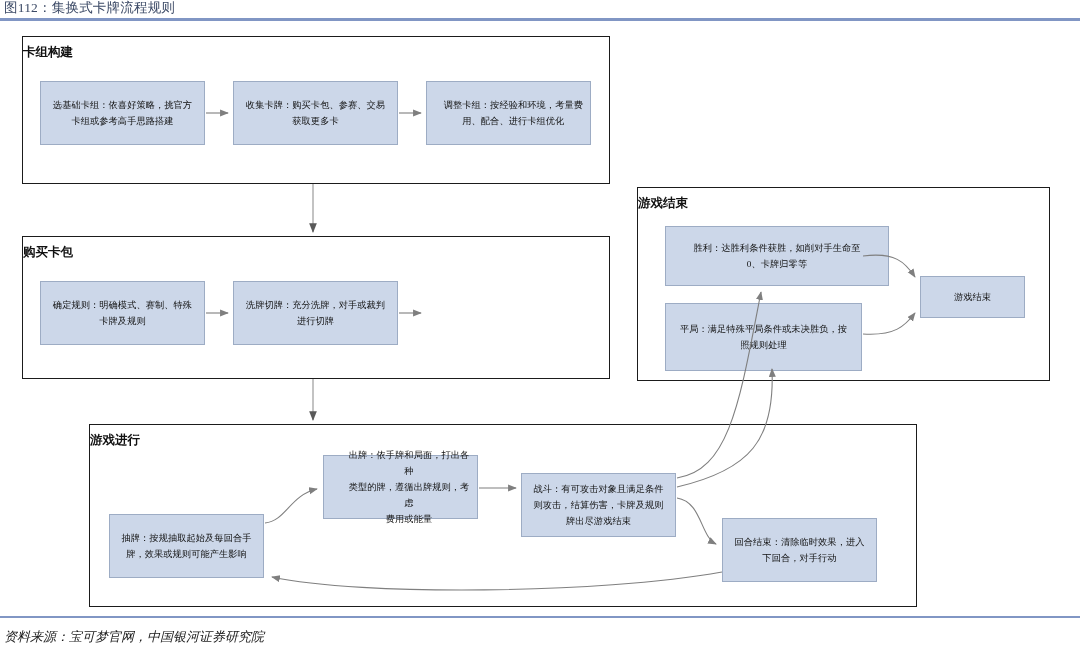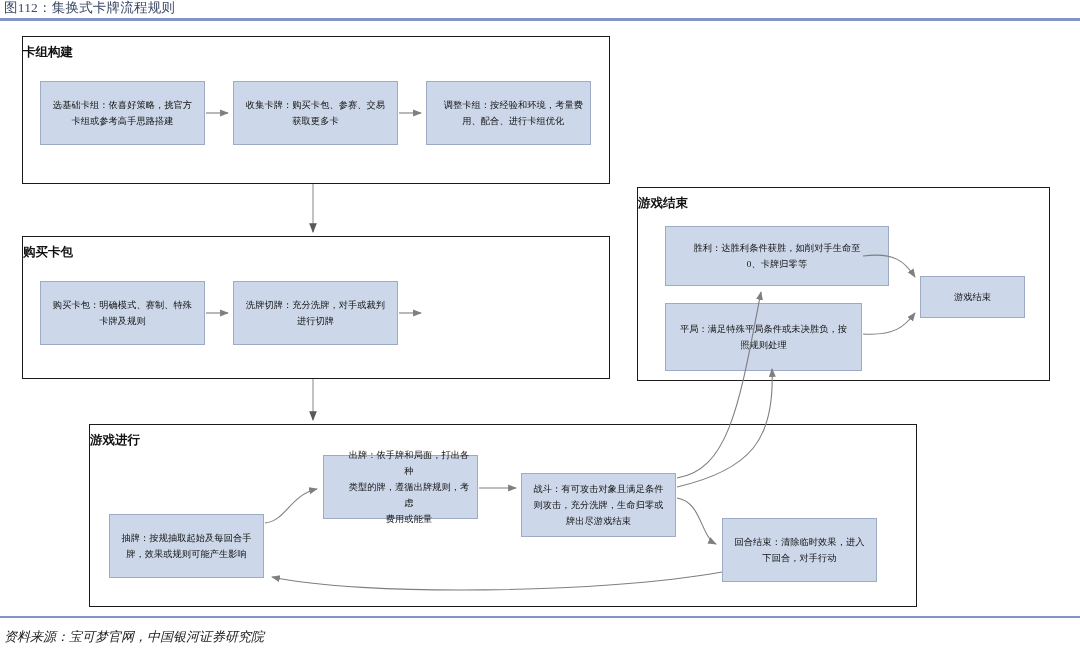--- a/index.html
+++ b/index.html
@@ -112,21 +112,21 @@
       <span>调整卡组：按经验和环境，考量费</span>
       <span>用、配合、进行卡组优化</span>
     </span>
   </div>
 
   <div class="group" style="left:22px; top:236px; width:588px; height:143px;">
     <div class="group-title">购买卡包</div>
   </div>
   <div class="node" style="left:40px; top:281px; width:165px; height:64px;">
     <span>
-      <span>购买卡包：明确模式、赛制、特殊</span>
+      <span>确定规则：明确模式、赛制、特殊</span>
       <span>卡牌及规则</span>
     </span>
   </div>
   <div class="node" style="left:233px; top:281px; width:165px; height:64px;">
     <span>
       <span>洗牌切牌：充分洗牌，对手或裁判</span>
       <span>进行切牌</span>
     </span>
   </div>
 
@@ -142,21 +142,21 @@
   <div class="node" style="left:323px; top:455px; width:155px; height:64px;padding-left:24px;">
     <span>
       <span>出牌：依手牌和局面，打出各种</span>
       <span>类型的牌，遵循出牌规则，考虑</span>
       <span>费用或能量</span>
     </span>
   </div>
   <div class="node" style="left:521px; top:473px; width:155px; height:64px;">
     <span>
       <span>战斗：有可攻击对象且满足条件</span>
-      <span>则攻击，充分洗牌，生命归零或</span>
+      <span>则攻击，结算伤害，卡牌及规则</span>
       <span>牌出尽游戏结束</span>
     </span>
   </div>
   <div class="node" style="left:722px; top:518px; width:155px; height:64px;">
     <span>
       <span>回合结束：清除临时效果，进入</span>
       <span>下回合，对手行动</span>
     </span>
   </div>
 

